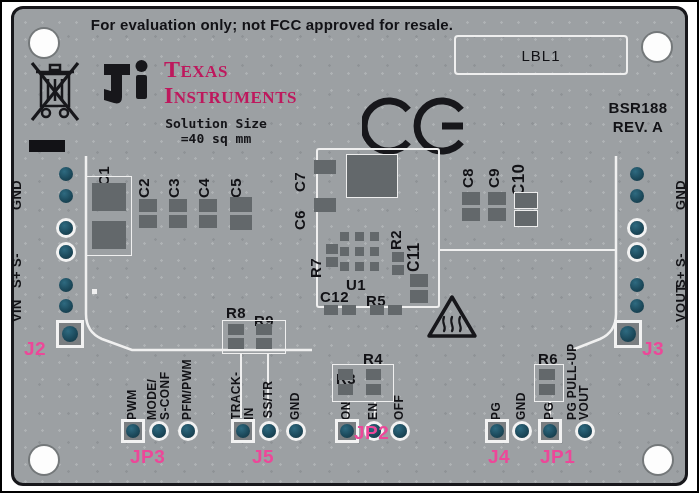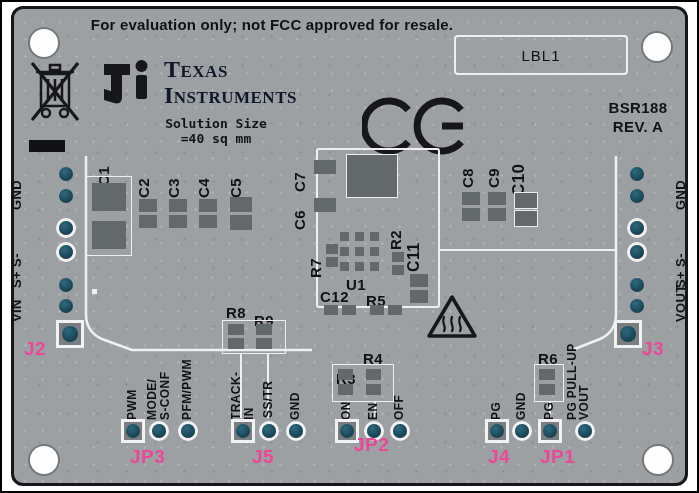--- a/index.html
+++ b/index.html
@@ -21,21 +21,21 @@
      background:radial-gradient(circle at 38% 32%, #2e6a80 0%, #1c4a5c 55%, #12333f 100%);}
   .r{box-shadow:0 0 0 3px #f2f2f2;}
   .sq{position:absolute;width:24px;height:24px;background:#7a7e81;border:3px solid #f2f2f2;box-sizing:border-box;}
   .sq .h{left:2px;top:2px;}
   .sq.lg{width:28px;height:28px;}
   .sq.lg .h{width:16px;height:16px;left:3px;top:3px;}
   .p{position:absolute;background:#63686b;}
   .o{border:1.5px solid #ededed;}
   .box{position:absolute;border:2px solid #efefef;background:transparent;box-sizing:border-box;}
   .corner{position:absolute;width:28px;height:28px;border-radius:50%;background:#fdfdfd;box-shadow:0 0 0 2px #74787a;}
-  .serif{font-family:"Liberation Serif",serif;font-variant:small-caps;font-weight:700;font-size:24px;letter-spacing:0.5px;color:#0f172a;}
+  .serif{font-family:"Liberation Serif",serif;font-variant:small-caps;font-weight:700;font-size:24px;letter-spacing:0.5px;color:#be185d;}
   .mono{font-family:"DejaVu Sans Mono",monospace;font-weight:700;font-size:13px;white-space:pre-line;text-align:center;color:#141418;}
   .bid{font-weight:700;font-size:15px;letter-spacing:0.4px;text-align:center;line-height:1.25;color:#121216;}
   .flexc{display:flex;align-items:center;justify-content:center;}
 </style>
 </head>
 <body>
 
 <div class="stage">
   <div class="board"></div>
 
@@ -257,21 +257,21 @@
   <div class="cn" style="left:250px;top:444px;">J5</div>
 
   <div class="v" style="left:338px;top:380px;height:38px;width:15px;">ON</div>
   <div class="v" style="left:365px;top:380px;height:38px;width:15px;">EN</div>
   <div class="v" style="left:391px;top:376px;height:42px;width:15px;">OFF</div>
   <div class="sq" style="left:333px;top:417px;">
       <span class="h"></span>
     </div>
   <span class="h r" style="left:365px;top:422px;"></span>
   <span class="h r" style="left:391px;top:422px;"></span>
-  <div class="cn" style="left:352px;top:432px;">JP2</div>
+  <div class="cn" style="left:352px;top:420px;">JP2</div>
 
   <div class="v" style="left:488px;top:384px;height:34px;width:15px;">PG</div>
   <div class="v" style="left:513px;top:374px;height:44px;width:15px;">GND</div>
   <div class="sq" style="left:483px;top:417px;">
       <span class="h"></span>
     </div>
   <span class="h r" style="left:513px;top:422px;"></span>
   <div class="cn" style="left:486px;top:444px;">J4</div>
 
   <div class="v" style="left:541px;top:384px;height:34px;width:15px;">PG</div>

